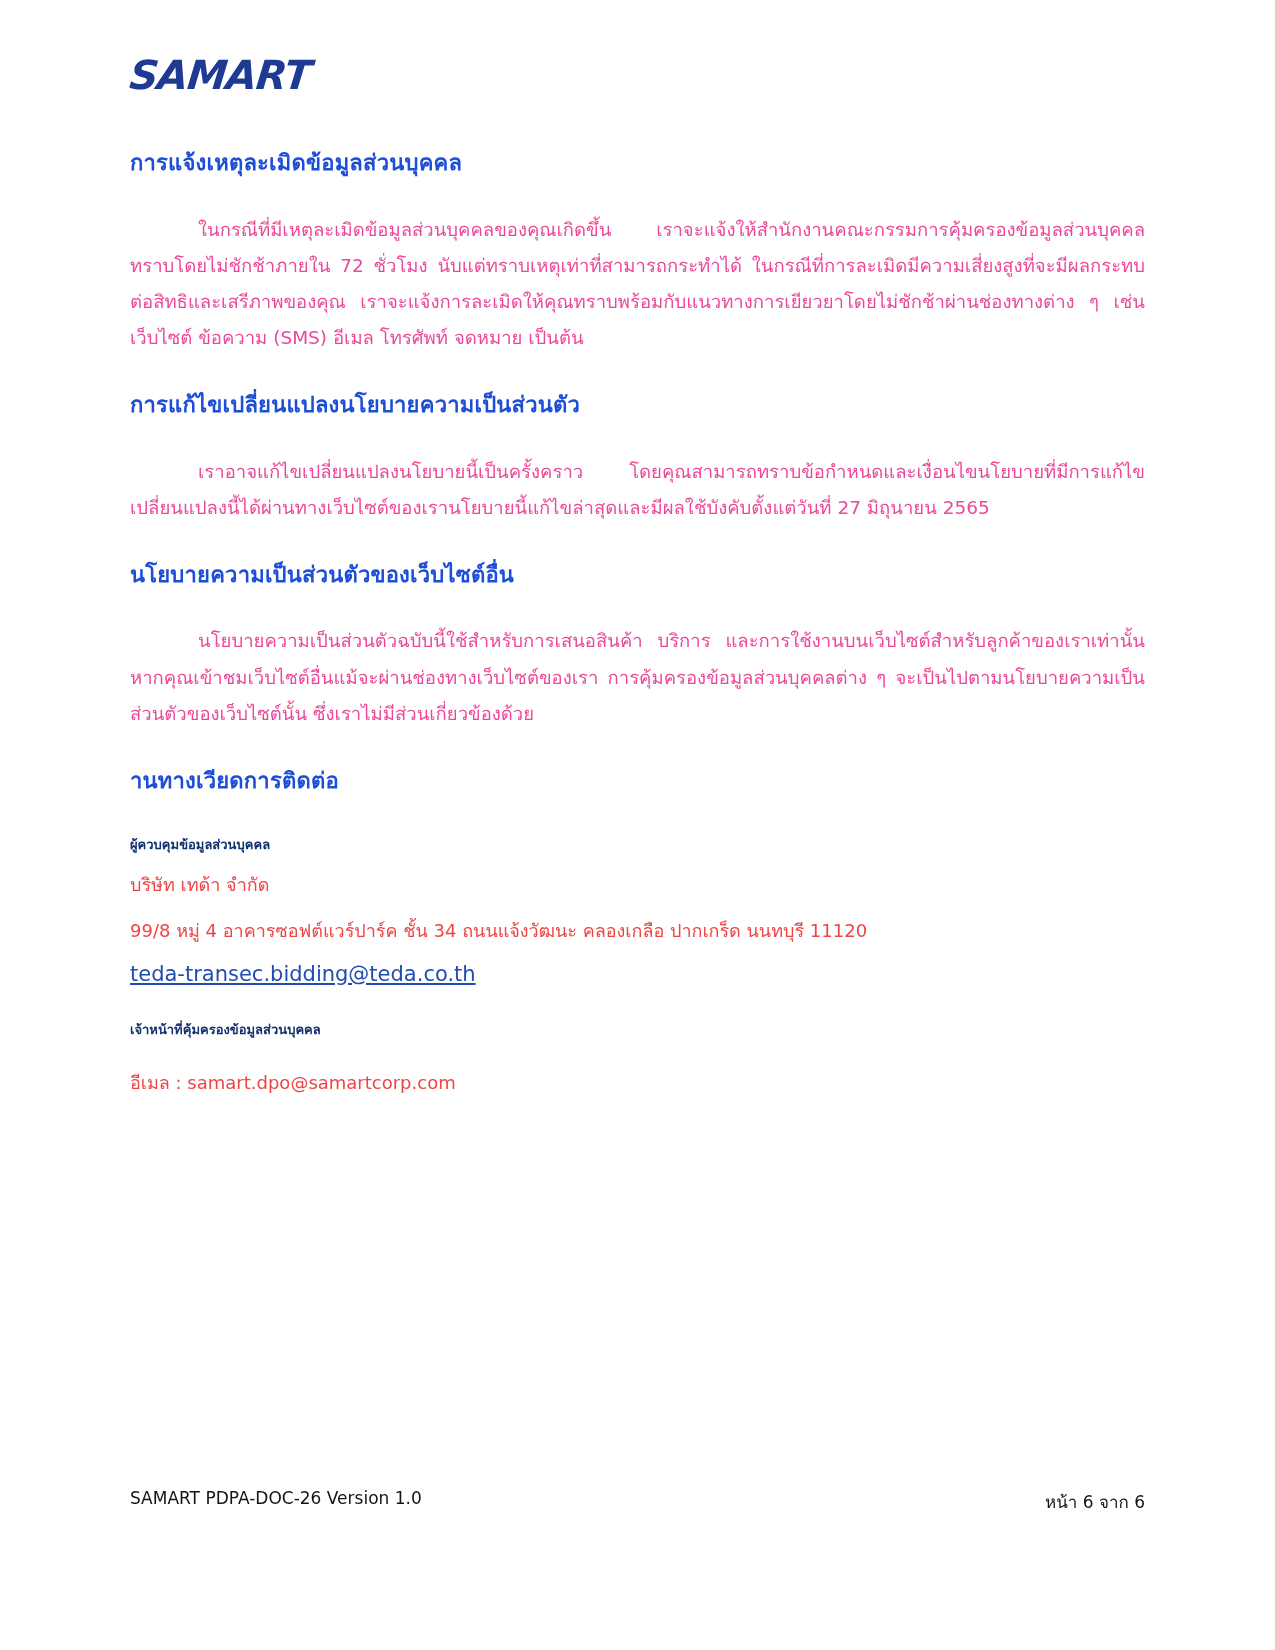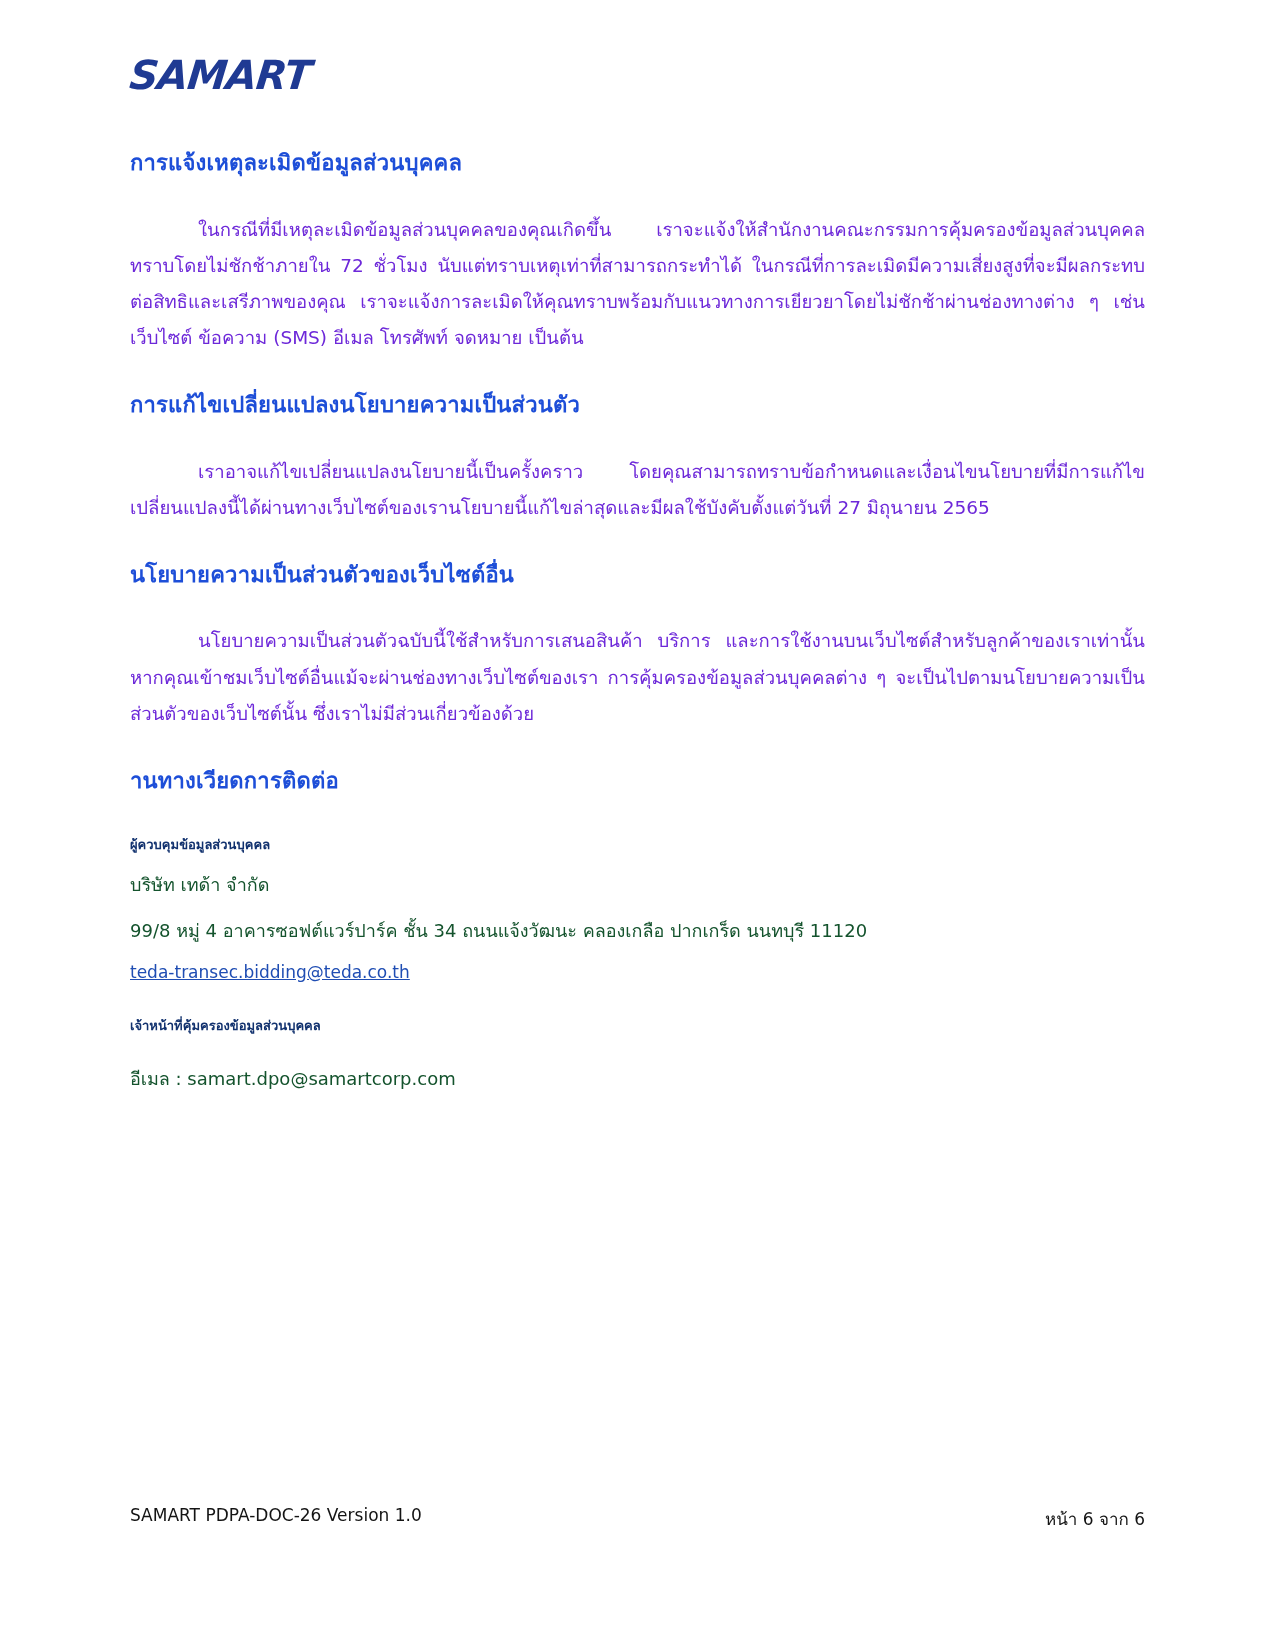--- a/index.html
+++ b/index.html
@@ -40,52 +40,52 @@
     font-size: 22px;
     font-weight: 700;
     color: #1d4ed8;
     margin: 0 0 0 0;
     letter-spacing: 0.2px;
     line-height: 1.35;
   }
   .body-para {
     font-size: 18.5px;
     line-height: 1.95;
-    color: #6d28d9;
+    color: #ec4899;
     text-align: justify;
     margin: 0;
     text-indent: 68px;
   }
   .sub-heading {
     font-size: 13px;
     font-weight: 700;
     color: #11316e;
     margin: 0;
     line-height: 1.5;
   }
   .contact-line {
     font-size: 18px;
     line-height: 1.8;
-    color: #14532d;
+    color: #ef4444;
     margin: 0;
   }
   .email-link {
-    font-size: 17px;
+    font-size: 21px;
     color: #1f4db3;
     text-decoration: underline;
     cursor: pointer;
   }
   .gap-s { height: 14px; }
   .gap-m { height: 26px; }
   .gap-l { height: 34px; }
   .footer {
     position: absolute;
     left: 130px;
     right: 130px;
-    bottom: 118px;
+    bottom: 135px;
     display: flex;
     justify-content: space-between;
     font-size: 17px;
     color: #141414;
   }
 </style>
 </head>
 <body>
 
 <div class="page">

